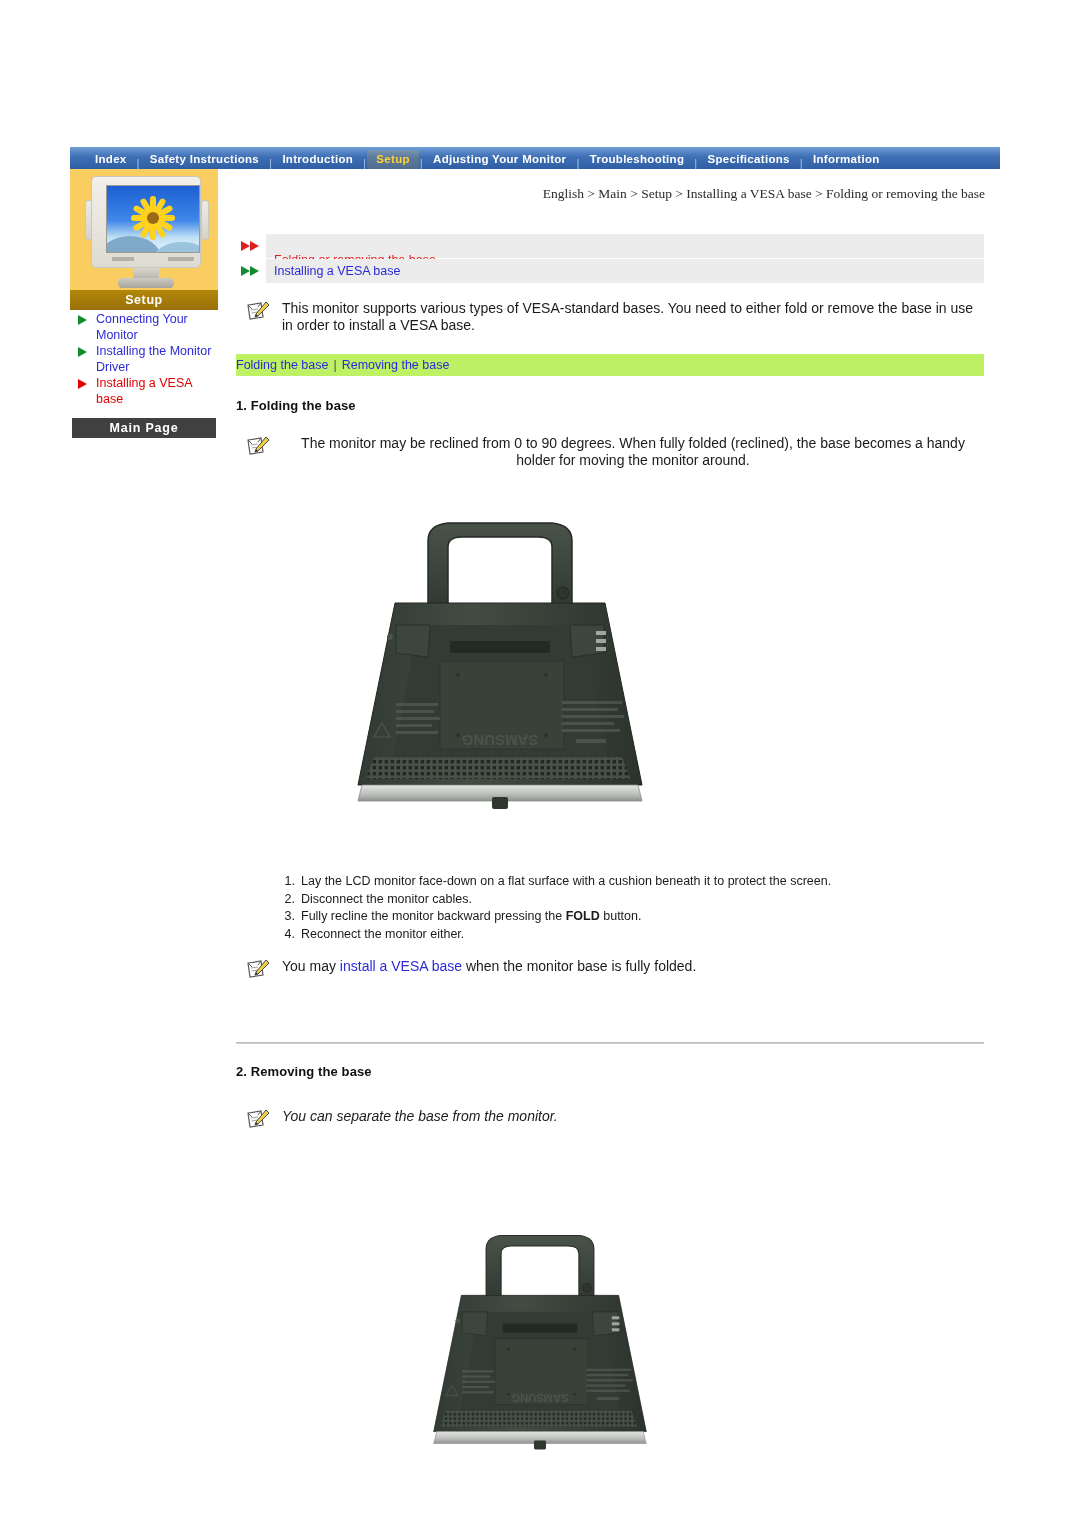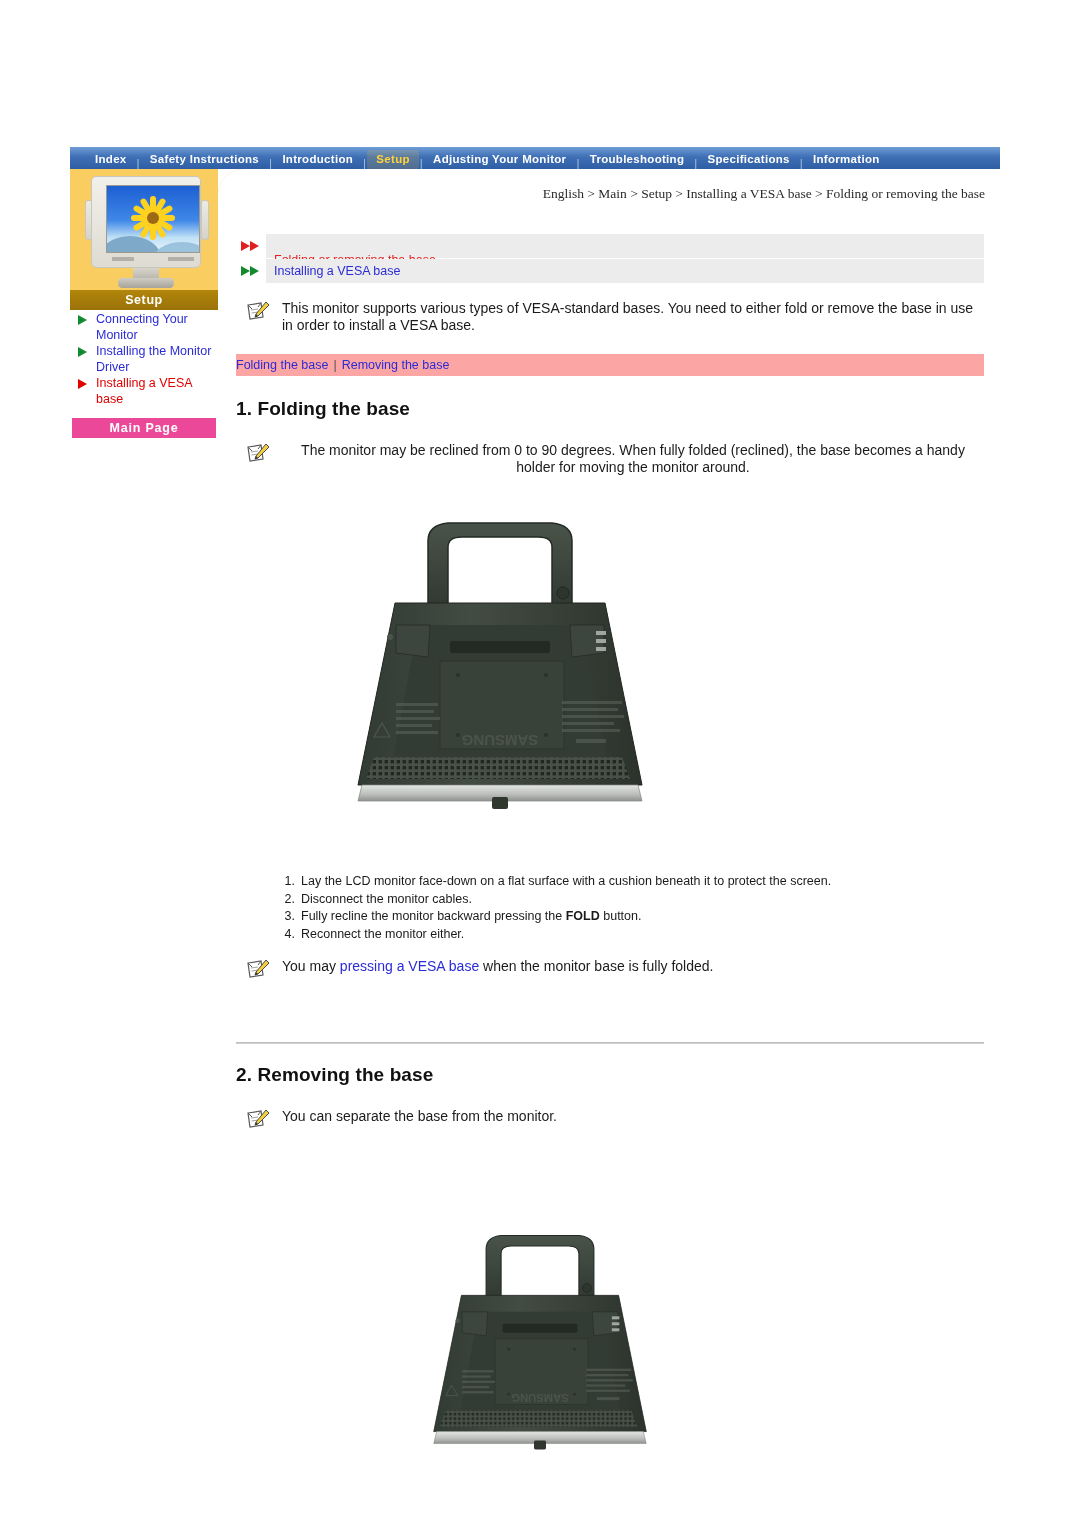--- a/index.html
+++ b/index.html
@@ -185,21 +185,21 @@
   }
   .sm-item.current .bullet { border-left-color: #e00000; }
   .sm-item .lbl { color: #2b2bd6; }
   .sm-item.current .lbl { color: #e00000; }
 
   
   .mainpagebtn {
     position: absolute;
     left: 72px; top: 418px;
     width: 144px; height: 20px;
-    background: #ec4899;
+    background: #404040;
     color: #ffffff;
     font-size: 12.5px;
     font-weight: bold;
     letter-spacing: 0.8px;
     text-align: center;
     line-height: 20px;
   }
 
   
   .breadcrumb {
@@ -248,30 +248,30 @@
   }
   .notice .noteicon {
     position: absolute;
     left: 10px; top: 0px;
   }
   .notice a { color: #2b2bd6; text-decoration: none; }
 
   .subnav {
     margin-top: 20px;
     height: 22px;
-    background: #fca5a5;
+    background: #bef264;
     display: flex;
     align-items: center;
     font-size: 12.5px;
   }
   .subnav .sl { color: #2b2bd6; }
   .subnav .pipe { color: #555; padding: 0 5px; }
 
   h2.section {
-    font-size: 19px;
+    font-size: 13px;
     font-weight: bold;
     color: #111111;
     margin: 22px 0 0 0;
     letter-spacing: 0.1px;
   }
 
   .hr {
     height: 2px;
     background: #d0d0d0;
     border-top: 1px solid #bdbdbd;
@@ -540,28 +540,28 @@
       <svg width="24" height="24" viewBox="0 0 24 24" aria-hidden="true">
         <polygon points="2,5 15,3 17,17 4,19" fill="#ffffff" stroke="#5a5a5a" stroke-width="1.2"></polygon>
         <line x1="2" y1="5" x2="6" y2="9" stroke="#5a5a5a" stroke-width="1"></line>
         <line x1="15" y1="3" x2="12" y2="7" stroke="#5a5a5a" stroke-width="1"></line>
         <line x1="5" y1="10" x2="12" y2="9" stroke="#9a9a9a" stroke-width="0.9"></line>
         <line x1="5.5" y1="13" x2="12.5" y2="12" stroke="#9a9a9a" stroke-width="0.9"></line>
         <polygon points="20,2 23,5 12,16 9,17 10,14" fill="#f2cf3f" stroke="#4a4a4a" stroke-width="1"></polygon>
         <polygon points="9,17 10,14 12,16" fill="#3a3a3a"></polygon>
       </svg>
     </span>
-    <span>You may </span><a href="#">pressing a VESA base</a><span> when the monitor base is fully folded.</span>
+    <span>You may </span><a href="#">install a VESA base</a><span> when the monitor base is fully folded.</span>
   </div>
 
   <div class="hr" style="position:absolute; left:236px; top:1042px; width:748px;"></div>
 
   <h2 class="section" style="position:absolute; left:236px; top:1064px; margin:0;">2. Removing the base</h2>
 
-  <div class="notice" style="position:absolute; left:236px; top:1108px; width:748px; margin:0;">
+  <div class="notice" style="position:absolute; left:236px; top:1108px; width:748px; margin:0;font-style:italic;">
     <span class="noteicon">
       <svg width="24" height="24" viewBox="0 0 24 24" aria-hidden="true">
         <polygon points="2,5 15,3 17,17 4,19" fill="#ffffff" stroke="#5a5a5a" stroke-width="1.2"></polygon>
         <line x1="2" y1="5" x2="6" y2="9" stroke="#5a5a5a" stroke-width="1"></line>
         <line x1="15" y1="3" x2="12" y2="7" stroke="#5a5a5a" stroke-width="1"></line>
         <line x1="5" y1="10" x2="12" y2="9" stroke="#9a9a9a" stroke-width="0.9"></line>
         <line x1="5.5" y1="13" x2="12.5" y2="12" stroke="#9a9a9a" stroke-width="0.9"></line>
         <polygon points="20,2 23,5 12,16 9,17 10,14" fill="#f2cf3f" stroke="#4a4a4a" stroke-width="1"></polygon>
         <polygon points="9,17 10,14 12,16" fill="#3a3a3a"></polygon>
       </svg>

